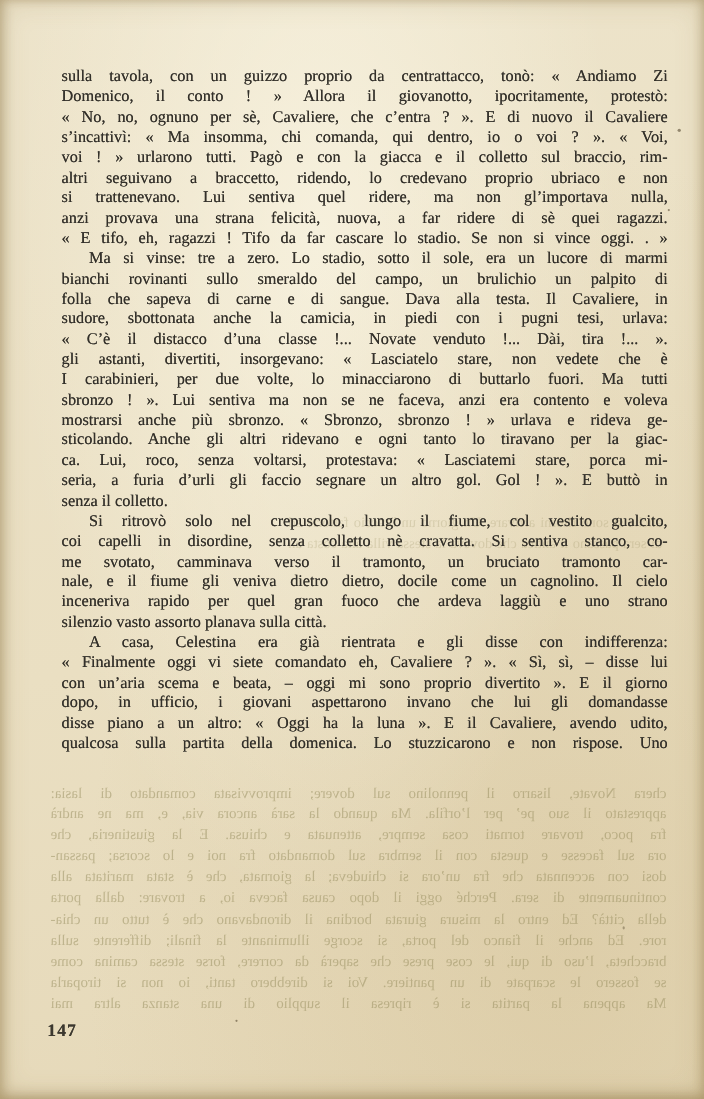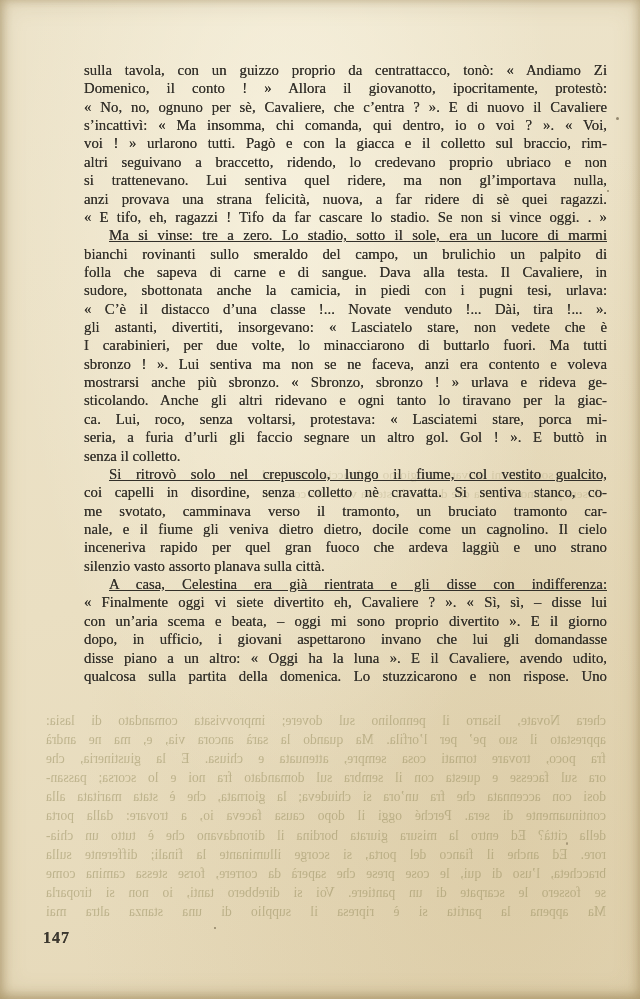--- a/index.html
+++ b/index.html
@@ -24,23 +24,22 @@
     text-shadow:0 0 0.5px rgba(51,48,42,0.85);
   }
   .line{
     font-size:14.8px;
     line-height:18.37px;
     height:18.37px;
     overflow:hidden;
     text-align:justify;
     text-align-last:justify;
     white-space:normal;
-    margin-left:28px;
   }
-  .line.indent{text-indent:25px;text-decoration:underline;}
+  .line.indent{text-indent:25px;}
   .line.last{text-align-last:left;}
   .pagenum{
     position:absolute;top:929px;left:43px;width:551px;z-index:2;
     text-align:left;
     font-size:16px;font-weight:700;letter-spacing:1px;
     color:#3c382f;text-shadow:0 0 0.5px rgba(60,56,47,0.8);
   }
   .ghost{
     position:absolute;z-index:1;
     transform:scaleX(-1);
@@ -120,21 +119,21 @@
       <div>
         <div class="line indent">Si ritrovò solo nel crepuscolo, lungo il fiume, col vestito gualcito,</div>
         <div class="line">coi capelli in disordine, senza colletto nè cravatta. Si sentiva stanco, co-</div>
         <div class="line">me svotato, camminava verso il tramonto, un bruciato tramonto car-</div>
         <div class="line">nale, e il fiume gli veniva dietro dietro, docile come un cagnolino. Il cielo</div>
         <div class="line">inceneriva rapido per quel gran fuoco che ardeva laggiù e uno strano</div>
         <div class="line last">silenzio vasto assorto planava sulla città.</div>
       </div>
       <div>
         <div class="line indent">A casa, Celestina era già rientrata e gli disse con indifferenza:</div>
-        <div class="line">« Finalmente oggi vi siete divertito eh, Cavaliere ? ». « Sì, sì, – disse lui</div>
+        <div class="line">« Finalmente oggi vi siete comandato eh, Cavaliere ? ». « Sì, sì, – disse lui</div>
         <div class="line">con un’aria scema e beata, – oggi mi sono proprio divertito ». E il giorno</div>
         <div class="line">dopo, in ufficio, i giovani aspettarono invano che lui gli domandasse</div>
         <div class="line">disse piano a un altro: « Oggi ha la luna ». E il Cavaliere, avendo udito,</div>
         <div class="line">qualcosa sulla partita della domenica. Lo stuzzicarono e non rispose. Uno</div>
       </div>
     </div>
 
   <div class="pagenum">147</div>
 
   <div class="speck s1"></div>

